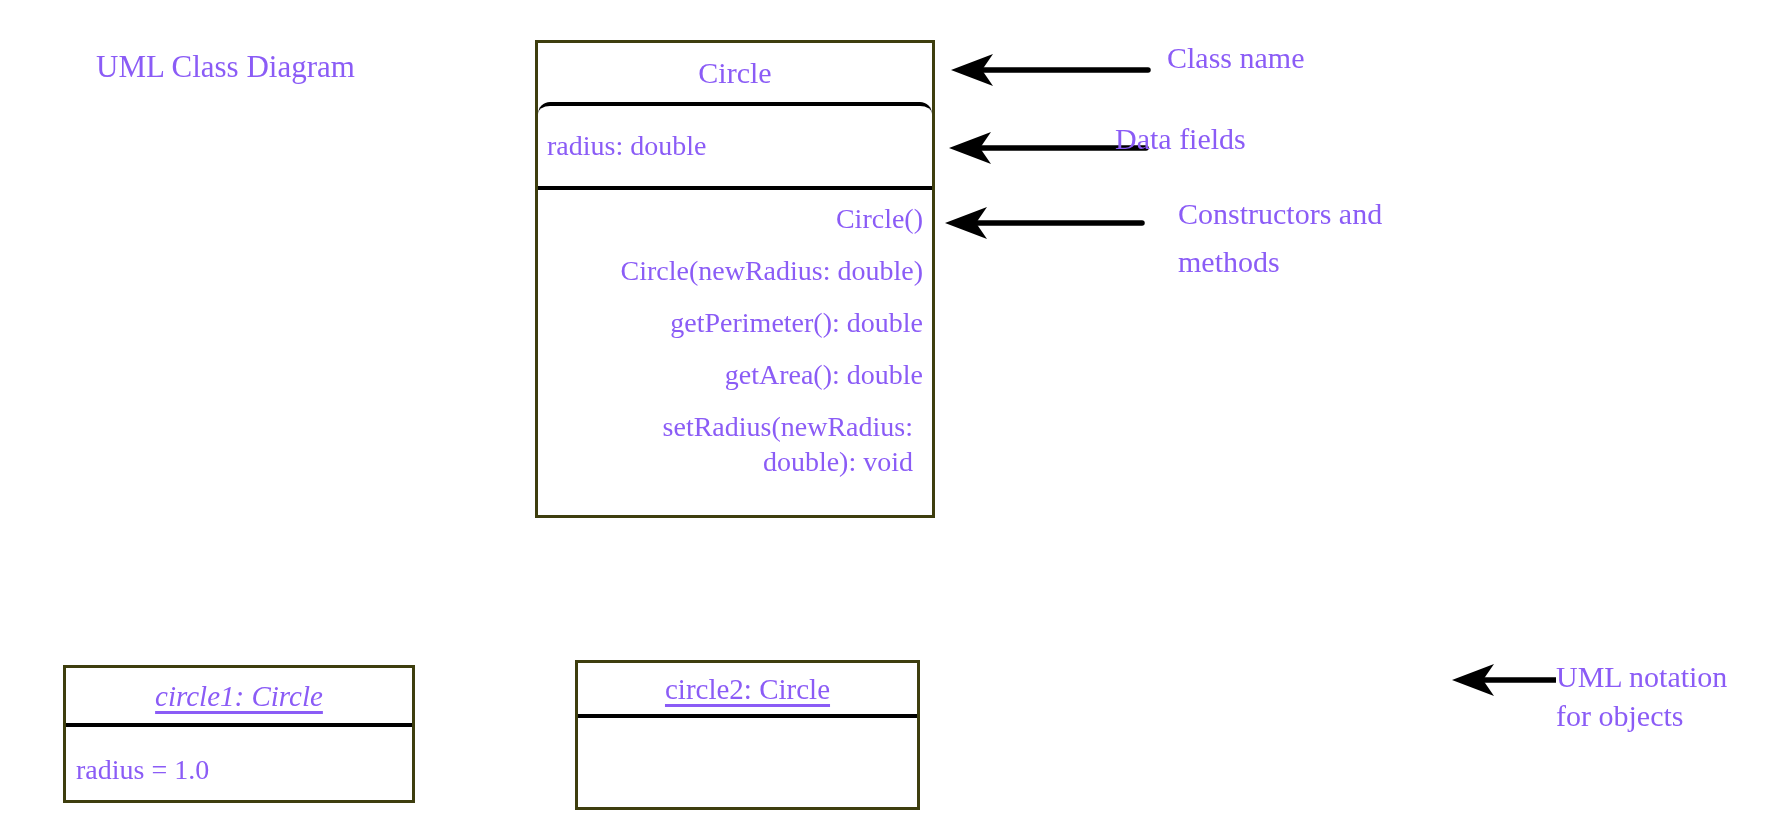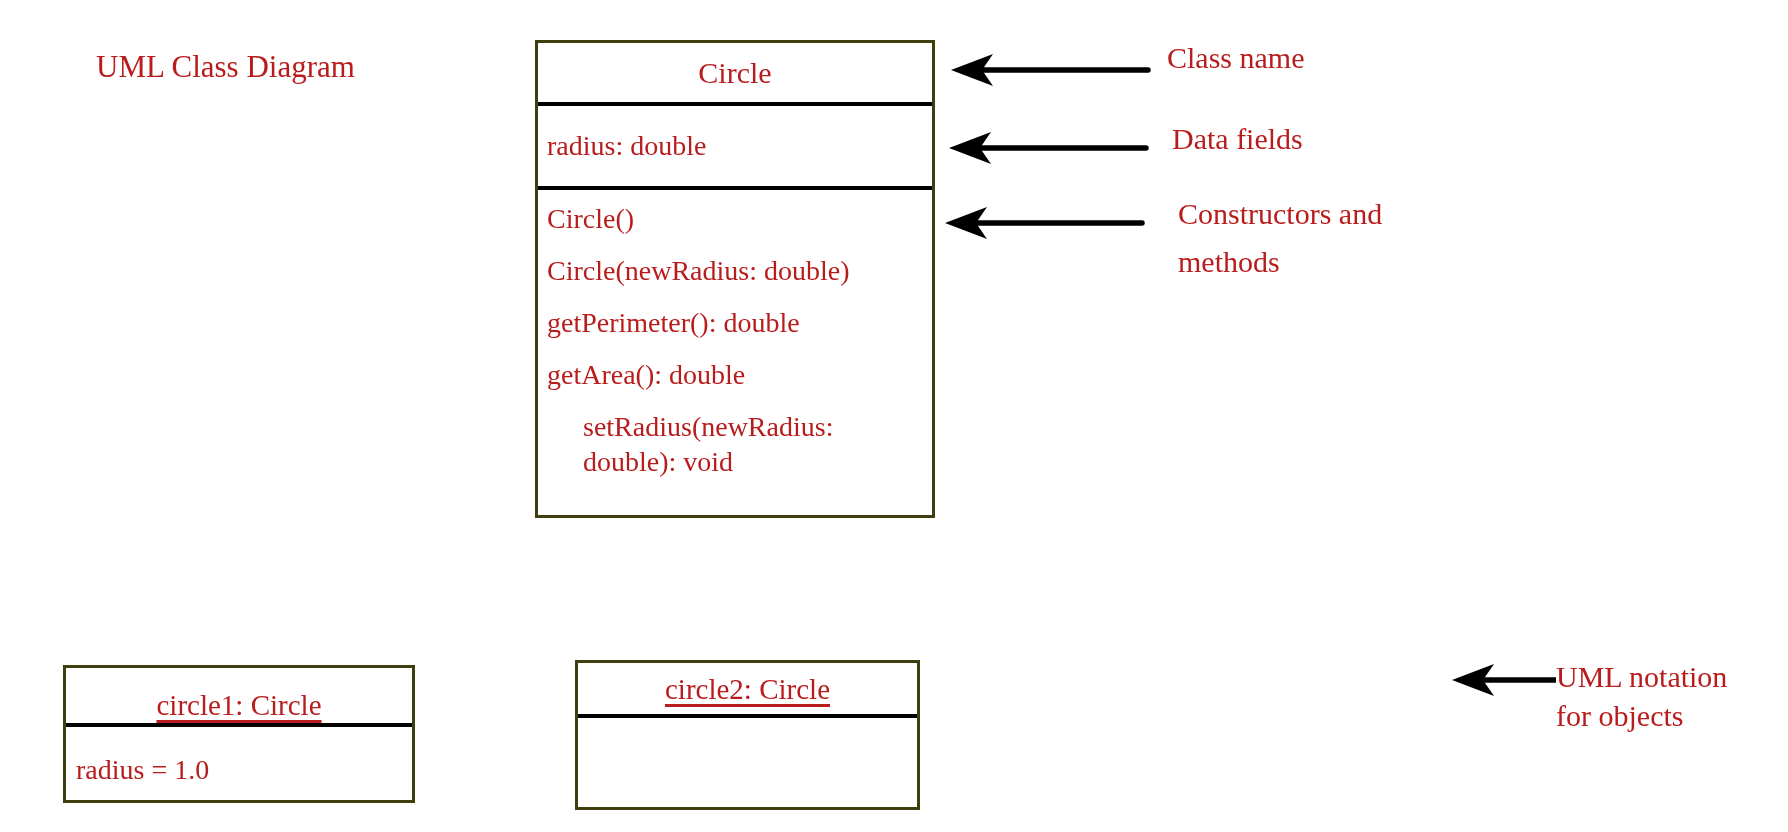--- a/index.html
+++ b/index.html
@@ -2,21 +2,21 @@
 <html><head>
 <meta charset="utf-8">
 <style>
   html, body { margin: 0; padding: 0; background: #ffffff; }
   .canvas {
     position: relative;
     width: 1788px;
     height: 832px;
     background: #ffffff;
     font-family: "Liberation Serif", serif;
-    color: #b91c1c;
+    color: #8b5cf6;
     overflow: hidden;
   }
 
   
   .diagram-title {
     position: absolute;
     left: 96px;
     top: 48px;
     font-size: 31px;
     line-height: 1.2;
@@ -28,37 +28,39 @@
     position: absolute;
     left: 535px;
     top: 40px;
     width: 400px;
     height: 478px;
     border: 3px solid #3e3e0e;
     box-sizing: border-box;
     background: #ffffff;
     display: flex;
     flex-direction: column;
+    text-align: right;
   }
   .cb-name {
     height: 59px;
     box-sizing: border-box;
     display: flex;
     align-items: center;
     justify-content: center;
     font-size: 30px;
   }
   .cb-fields {
     height: 84px;
     box-sizing: border-box;
     border-top: 4px solid #000000;
     display: flex;
     align-items: center;
     padding: 0 9px;
     font-size: 28px;
+    border-radius: 12px;
   }
   .cb-methods {
     flex: 1;
     box-sizing: border-box;
     border-top: 4px solid #000000;
     padding: 11px 9px 0 9px;
     font-size: 28px;
   }
   .cb-methods p {
     margin: 0 0 17px 0;
@@ -96,21 +98,21 @@
     text-decoration: underline;
     text-decoration-thickness: 2.5px;
     text-underline-offset: 5px;
   }
   .obj-value {
     box-sizing: border-box;
     padding-left: 10px;
     font-size: 28px;
   }
   .obj1 { left: 63px;   top: 665px; width: 352px; height: 138px; }
-  .obj1 .obj-title { height: 59px; padding-top: 21px; }
+  .obj1 .obj-title { height: 59px; padding-top: 12px; font-style: italic; }
   .obj1 .obj-value { padding-top: 27px; }
   .obj2 { left: 575px;  top: 660px; width: 345px; height: 150px; }
   .obj2 .obj-title { height: 55px; padding-top: 10px; }
   .obj2 .obj-value { padding-top: 33px; }
   .obj3 { left: 1092px; top: 656px; width: 345px; height: 139px; }
   .obj3 .obj-title { height: 54px; padding-top: 9px; }
   .obj3 .obj-value { padding-top: 36px; }
 </style>
 </head>
 <body>
@@ -140,21 +142,21 @@
   <svg class="arrow" style="left:946px; top:128px;" width="205" height="40" viewBox="0 0 205 40">
     <line x1="30" y1="20" x2="200" y2="20" stroke="#000" stroke-width="5.5" stroke-linecap="round"></line>
     <polygon points="3,20 45,4 34,20 45,36" fill="#000"></polygon>
   </svg>
   <svg class="arrow" style="left:942px; top:203px;" width="205" height="40" viewBox="0 0 205 40">
     <line x1="30" y1="20" x2="200" y2="20" stroke="#000" stroke-width="5.5" stroke-linecap="round"></line>
     <polygon points="3,20 45,4 34,20 45,36" fill="#000"></polygon>
   </svg>
 
   <div class="anno" style="left:1167px; top:40px;">Class name</div>
-  <div class="anno" style="left:1172px; top:121px;">Data fields</div>
+  <div class="anno" style="left:1115px; top:121px;">Data fields</div>
   <div class="anno two-line" style="left:1178px; top:190px;">
     <div>Constructors and</div>
     <div>methods</div>
   </div>
 
   <div class="obj-box obj1">
     <div class="obj-title">
       <span>circle1: Circle</span>
     </div>
     <div class="obj-value">radius = 1.0</div>

